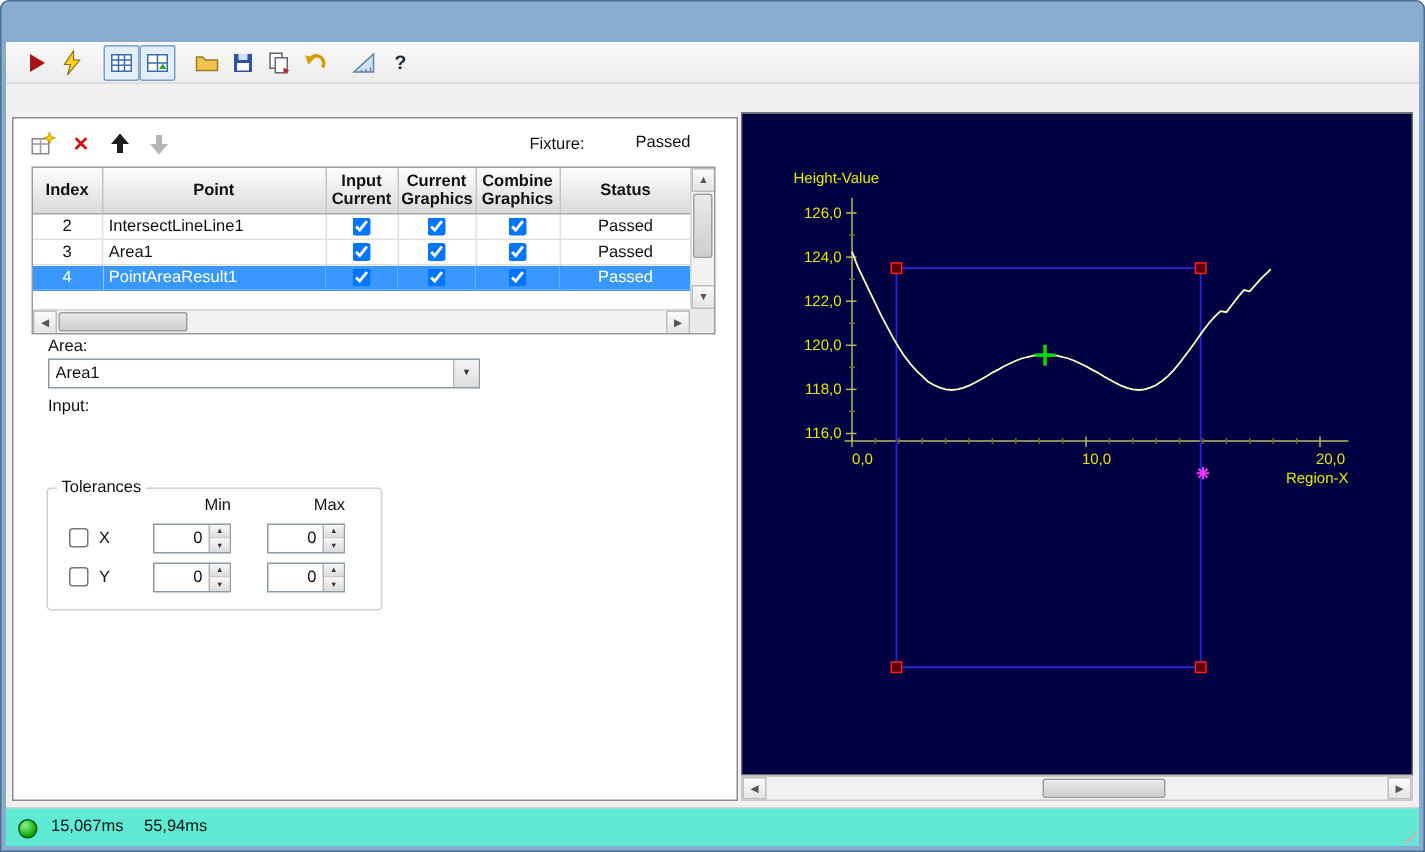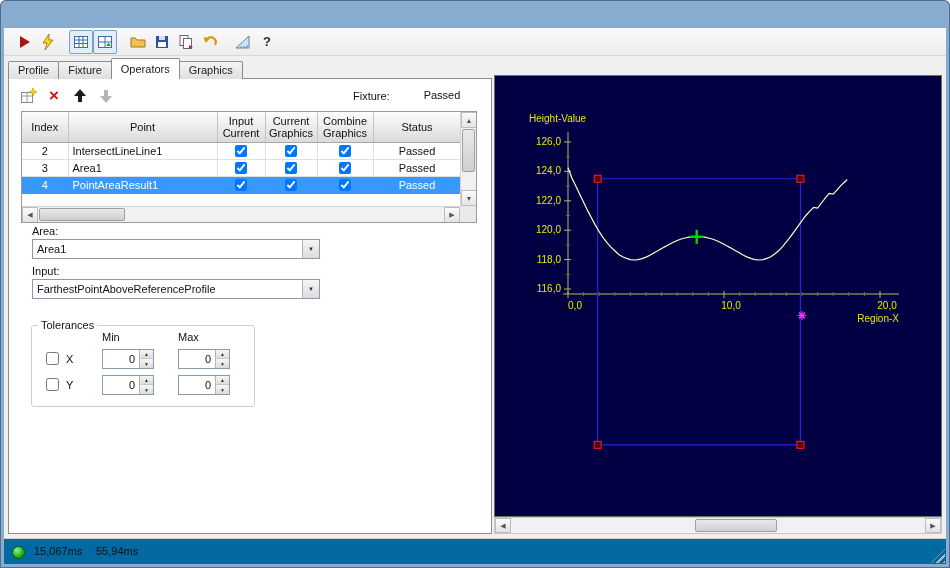--- a/index.html
+++ b/index.html
@@ -38,21 +38,21 @@
   .tabpage { position:absolute; left:4px; top:50px; width:484px; height:456px; background:#fff; border:1px solid #898c95; }
   
   .obtn { position:absolute; width:22px; height:22px; display:flex; align-items:center; justify-content:center; }
   .del-x { color:#cc1111; font-size:17px; font-weight:bold; line-height:18px; }
   .status-label { position:absolute; left:344px; top:11px; font-size:11px; color:#111; }
   .status-box { position:absolute; left:390px; top:7px; width:86px; height:19px; background:#fff;
                 font-size:11px; color:#111; text-align:center; line-height:18px; }
   
   .grid { position:absolute; left:12px; top:32px; width:456px; height:112px; border:1px solid #9a9a9a; background:#fff; overflow:hidden; }
   table.ops { border-collapse:collapse; table-layout:fixed; width:439px; font-size:11px; }
-  table.ops th { height:30px; font-weight:normal; background:linear-gradient(#fdfdfd,#e8e8e8 60%,#dadada);
+  table.ops th { height:30px; font-weight:bold; background:linear-gradient(#fdfdfd,#e8e8e8 60%,#dadada);
                  border-right:1px solid #c3c3c3; border-bottom:1px solid #a8a8a8; color:#111; line-height:12px; padding:0 2px; }
   table.ops td { height:17px; border-right:1px solid #e0e0e0; border-bottom:1px solid #e0e0e0; padding:0 4px;
                  color:#111; white-space:nowrap; overflow:hidden; }
   td.c { text-align:center; padding:0; }
   table.ops input[type=checkbox] { width:12px; height:12px; margin:1px 0 0 0; vertical-align:middle; }
   tr.selected td { background:#3898fe; color:#fff; border-right-color:#3898fe; border-bottom-color:#3898fe; }
   
   .vscroll { position:absolute; right:0; top:0; bottom:16px; width:16px; background:#f1f1f1; border-left:1px solid #d5d5d5; }
   .hscroll { position:absolute; left:0; bottom:0; right:16px; height:16px; background:#f1f1f1; border-top:1px solid #d5d5d5; }
   .sb-corner { position:absolute; right:0; bottom:0; width:16px; height:16px; background:#e9e9e9; }
@@ -63,37 +63,37 @@
   
   .field-label { position:absolute; font-size:11px; color:#111; }
   .combo { position:absolute; height:20px; background:#fff; border:1px solid #8a9aa8; }
   .combo-text { position:absolute; left:4px; top:0; right:20px; line-height:18px; font-size:11px; color:#111;
                 white-space:nowrap; overflow:hidden; }
   .combo-btn { position:absolute; right:0; top:0; bottom:0; width:17px; background:linear-gradient(#f6f6f6,#dcdcdc);
                border-left:1px solid #b4b4b4; display:flex; align-items:center; justify-content:center; font-size:6px; color:#333; }
   
   fieldset.tol { position:absolute; left:22px; top:240px; width:224px; height:88px; border:1px solid #d0d0d0; border-radius:3px; margin:0; padding:0; }
   fieldset.tol legend { font-size:11px; color:#111; margin-left:6px; padding:0 3px; }
-  .tol-head { position:absolute; font-size:11px; color:#111; width:52px; text-align:left; }
+  .tol-head { position:absolute; font-size:11px; color:#111; width:52px; text-align:right; }
   .tol-check { position:absolute; width:13px; height:13px; margin:0; }
   .tol-axis-label { position:absolute; font-size:11px; color:#111; }
   .spin { position:absolute; width:52px; height:20px; border:1px solid #8a9aa8; background:#fff; }
   .spin-value { position:absolute; left:0; right:15px; top:0; bottom:0; font-size:11px; color:#111; text-align:right; line-height:18px; padding-right:3px; }
   .spin-btns { position:absolute; right:0; top:0; bottom:0; width:14px; border-left:1px solid #b4b4b4; }
   .spin-up,.spin-down { position:absolute; left:0; right:0; height:9px; background:linear-gradient(#f6f6f6,#dcdcdc);
                         font-size:5px; color:#333; display:flex; align-items:center; justify-content:center; }
   .spin-up { top:0; border-bottom:1px solid #c8c8c8; }
   .spin-down { bottom:0; }
   
   .rightpane { position:absolute; left:490px; top:29px; width:448px; height:477px; }
   .display-combo { left:0; top:0; width:448px; height:18px; }
   .chartwrap { position:absolute; left:0; top:18px; width:448px; height:442px; border:1px solid #6e6e6e; background:#000042; }
   .chart-label { font-size:10px; fill:#e8e800; font-family:"Liberation Sans",sans-serif; }
   
-  .statusbar { position:absolute; left:0; right:0; bottom:0; height:26px; background:#0369a1; border-top:1px solid #d0d0d0; }
+  .statusbar { position:absolute; left:0; right:0; bottom:0; height:26px; background:#5eead4; border-top:1px solid #d0d0d0; }
   .led { position:absolute; left:8px; top:7px; width:13px; height:13px; border-radius:50%; border:1px solid #0a5c0a;
          background:radial-gradient(circle at 35% 30%, #8df08d, #00a800 75%); }
   .time1 { position:absolute; left:30px; top:6px; font-size:11px; color:#111; }
   .time2 { position:absolute; left:92px; top:6px; font-size:11px; color:#111; }
   .grip { position:absolute; right:1px; bottom:1px; width:14px; height:14px;
           background:repeating-linear-gradient(135deg, transparent 0 3px, #b9b9b9 3px 5px); clip-path:polygon(100% 0,100% 100%,0 100%); }
 </style>
 </head>
 <body>
 
@@ -163,26 +163,20 @@
           <line x1="13" y1="15" x2="13" y2="12" stroke="#5b83a8"></line>
             <line x1="10" y1="15" x2="10" y2="13" stroke="#5b83a8"></line>
             <line x1="7" y1="15" x2="7" y2="13.5" stroke="#5b83a8"></line>
         </svg>
       </div>
       <div class="tbtn">
           <span class="qmark">?</span>
         </div>
     </div>
 
-    <div class="tabstrip">
-      <div class="tab">Profile</div>
-      <div class="tab">Fixture</div>
-      <div class="tab active">Operators</div>
-      <div class="tab">Graphics</div>
-    </div>
 
     <div class="tabpage">
 
       <div class="obtn" style="left:8px; top:6px;">
         <svg width="18" height="18">
           <rect x="2.5" y="5.5" width="11" height="10" fill="#fff" stroke="#888"></rect>
           <line x1="2.5" y1="9" x2="13.5" y2="9" stroke="#99a"></line>
             <line x1="8" y1="5.5" x2="8" y2="15.5" stroke="#99a"></line>
           <polygon points="14,1 15.2,4 18,5 15.2,6 14,9 12.8,6 10,5 12.8,4" fill="#ffcc00" stroke="#aa8800" stroke-width="0.5"></polygon>
         </svg>
@@ -264,26 +258,20 @@
       </div>
 
       <span class="field-label" style="left:23px; top:146px;">Area:</span>
       <div class="combo" style="left:23px; top:160px; width:288px;">
         <span class="combo-text">Area1</span>
         <div class="combo-btn">
             <span>▼</span>
           </div>
       </div>
       <span class="field-label" style="left:23px; top:186px;">Input:</span>
-      <div class="combo" style="left:23px; top:200px; width:288px;">
-        <span class="combo-text">FarthestPointAboveReferenceProfile</span>
-        <div class="combo-btn">
-            <span>▼</span>
-          </div>
-      </div>
 
       <fieldset class="tol">
         <legend>Tolerances</legend>
         <span class="tol-head" style="left:70px; top:0;">Min</span>
         <span class="tol-head" style="left:146px; top:0;">Max</span>
 
         <input type="checkbox" class="tol-check" style="left: 14px; top: 21px;">
         <span class="tol-axis-label" style="left:34px; top:22px;">X</span>
         <div class="spin" style="left:70px; top:18px;">
           <span class="spin-value">0</span>

